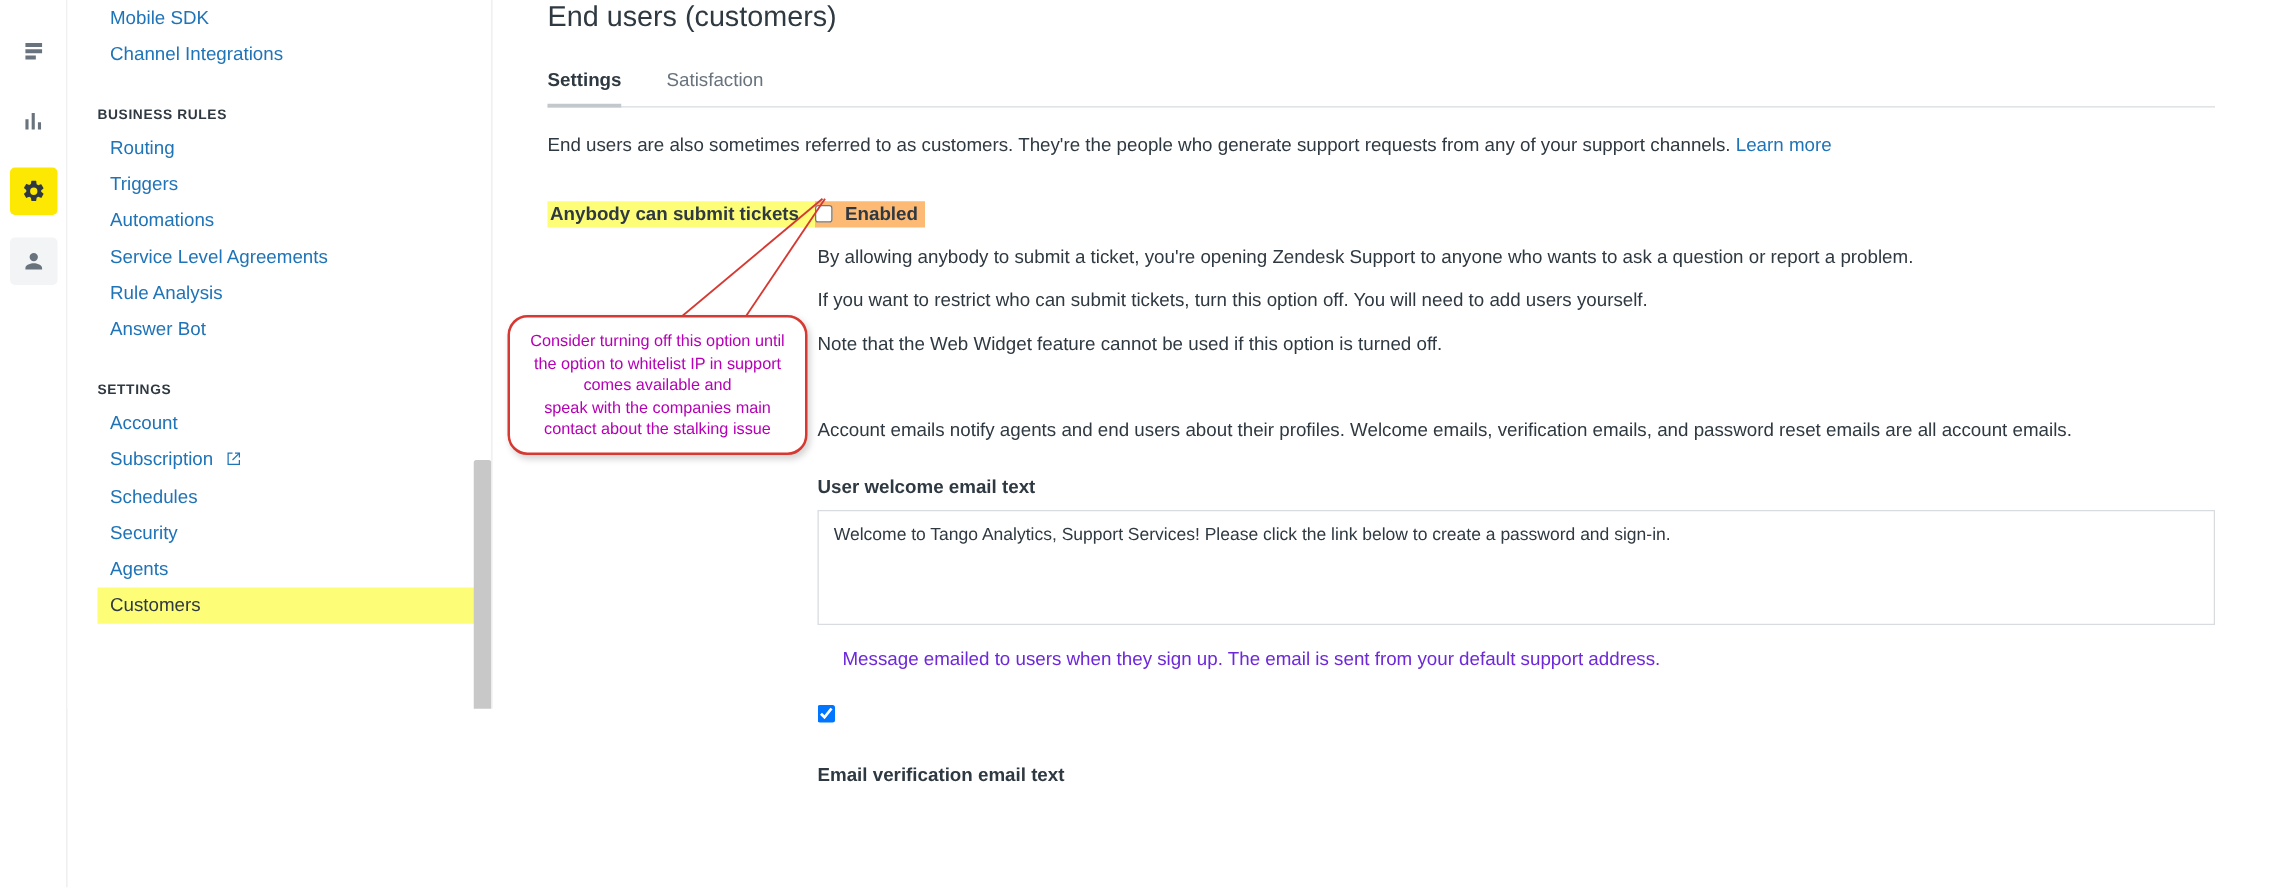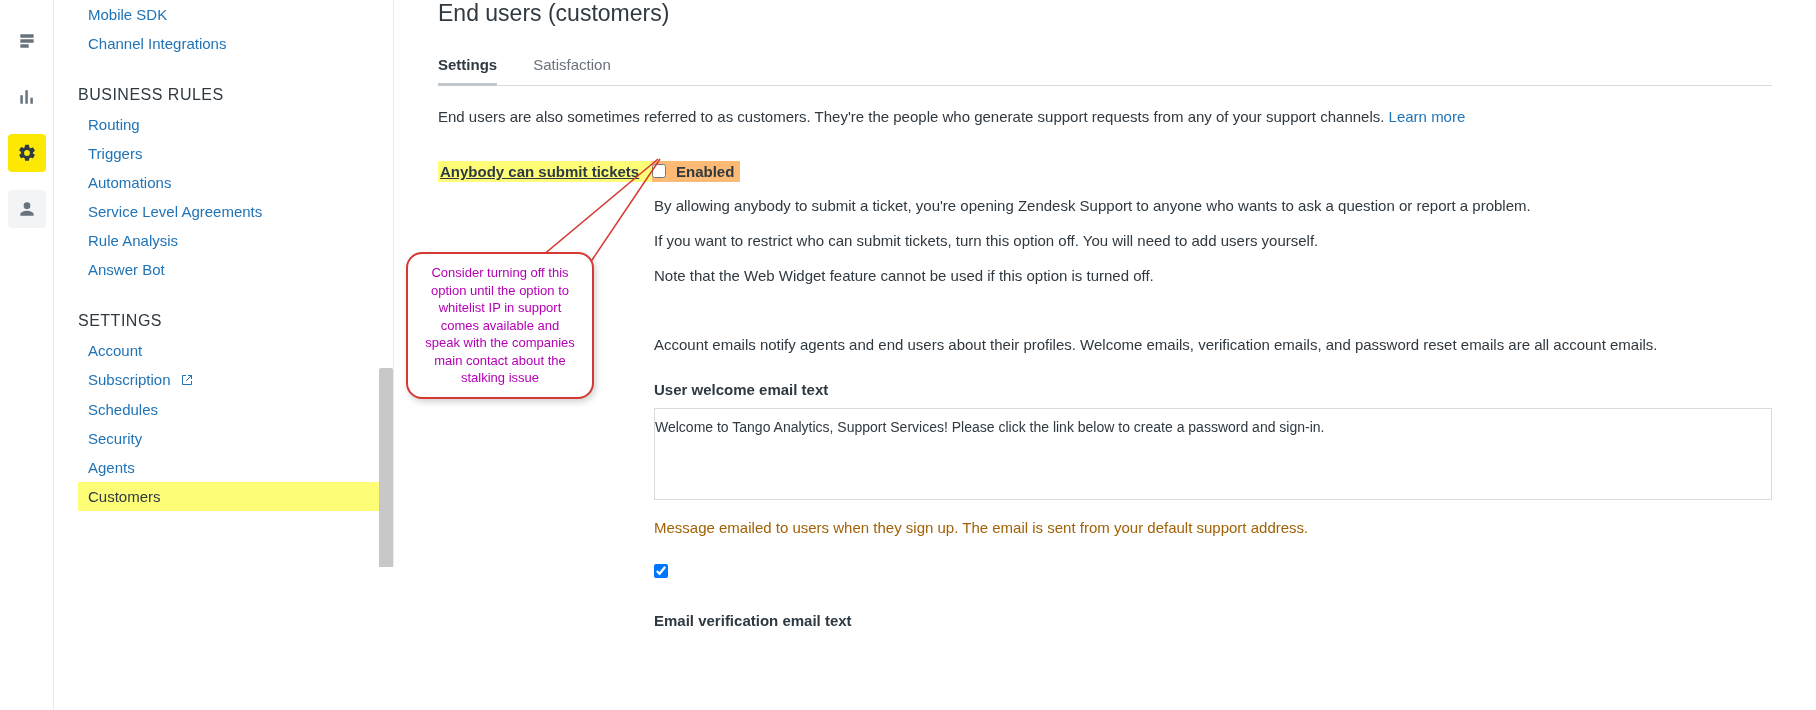--- a/index.html
+++ b/index.html
@@ -54,24 +54,24 @@
     padding: 6px 10px 6px 10px;
     cursor: pointer;
     text-decoration: none;
   }
   .nav-link.selected {
     background: #FDFD78;
     color: #2f3941;
     font-weight: 400;
   }
   .section-header {
-    font-size: 16px;
+    font-size: 11px;
     letter-spacing: 0.5px;
     color: #2f3941;
-    font-weight: 400;
+    font-weight: 700;
     padding: 28px 10px 6px 0;
   }
   .ext-icon {
     display: inline-block;
     vertical-align: -1px;
     margin-left: 6px;
   }
   .scrollbar-fake {
     position: absolute;
     right: 0;
@@ -127,21 +127,20 @@
     margin-top: 36px;
     align-items: flex-start;
   }
   .row-label {
     width: 216px;
     flex-shrink: 0;
     font-weight: 600;
     font-size: 15px;
     color: #2f3941;
     padding-right: 12px;
-    text-decoration: underline;
   }
   .row-label.hl { background: #FDFD78; padding-top: 2px; padding-bottom: 2px; padding-left: 2px; width: 216px; }
   .row-content { flex: 1; }
   .checkbox-line {
     display: flex;
     align-items: center;
     gap: 10px;
     font-weight: 600;
     font-size: 15px;
   }
@@ -162,34 +161,34 @@
     font-weight: 600;
     font-size: 15px;
     margin-top: 24px;
   }
   textarea.welcome {
     width: 100%;
     max-width: 1160px;
     height: 92px;
     margin-top: 10px;
     border: 1px solid #d8dcde;
-    padding: 10px 0;
+    padding: 10px 12px;
     font-family: inherit;
     font-size: 14px;
     color: #2f3941;
     resize: none;
   }
-  .light { color: #a16207; font-size: 15px; margin-top: 16px; }
+  .light { color: #6d28d9; font-size: 15px; margin-top: 16px; margin-left: 20px; }
 
   
   .callout {
     position: absolute;
     left: 406px;
     top: 252px;
-    width: 188px;
+    width: 240px;
     background: #fff;
     border: 2px solid #d63931;
     border-radius: 16px;
     padding: 10px 10px;
     text-align: center;
     color: #b500b5;
     font-size: 13px;
     line-height: 1.35;
     box-shadow: 2px 3px 6px rgba(0,0,0,0.18);
     z-index: 50;

